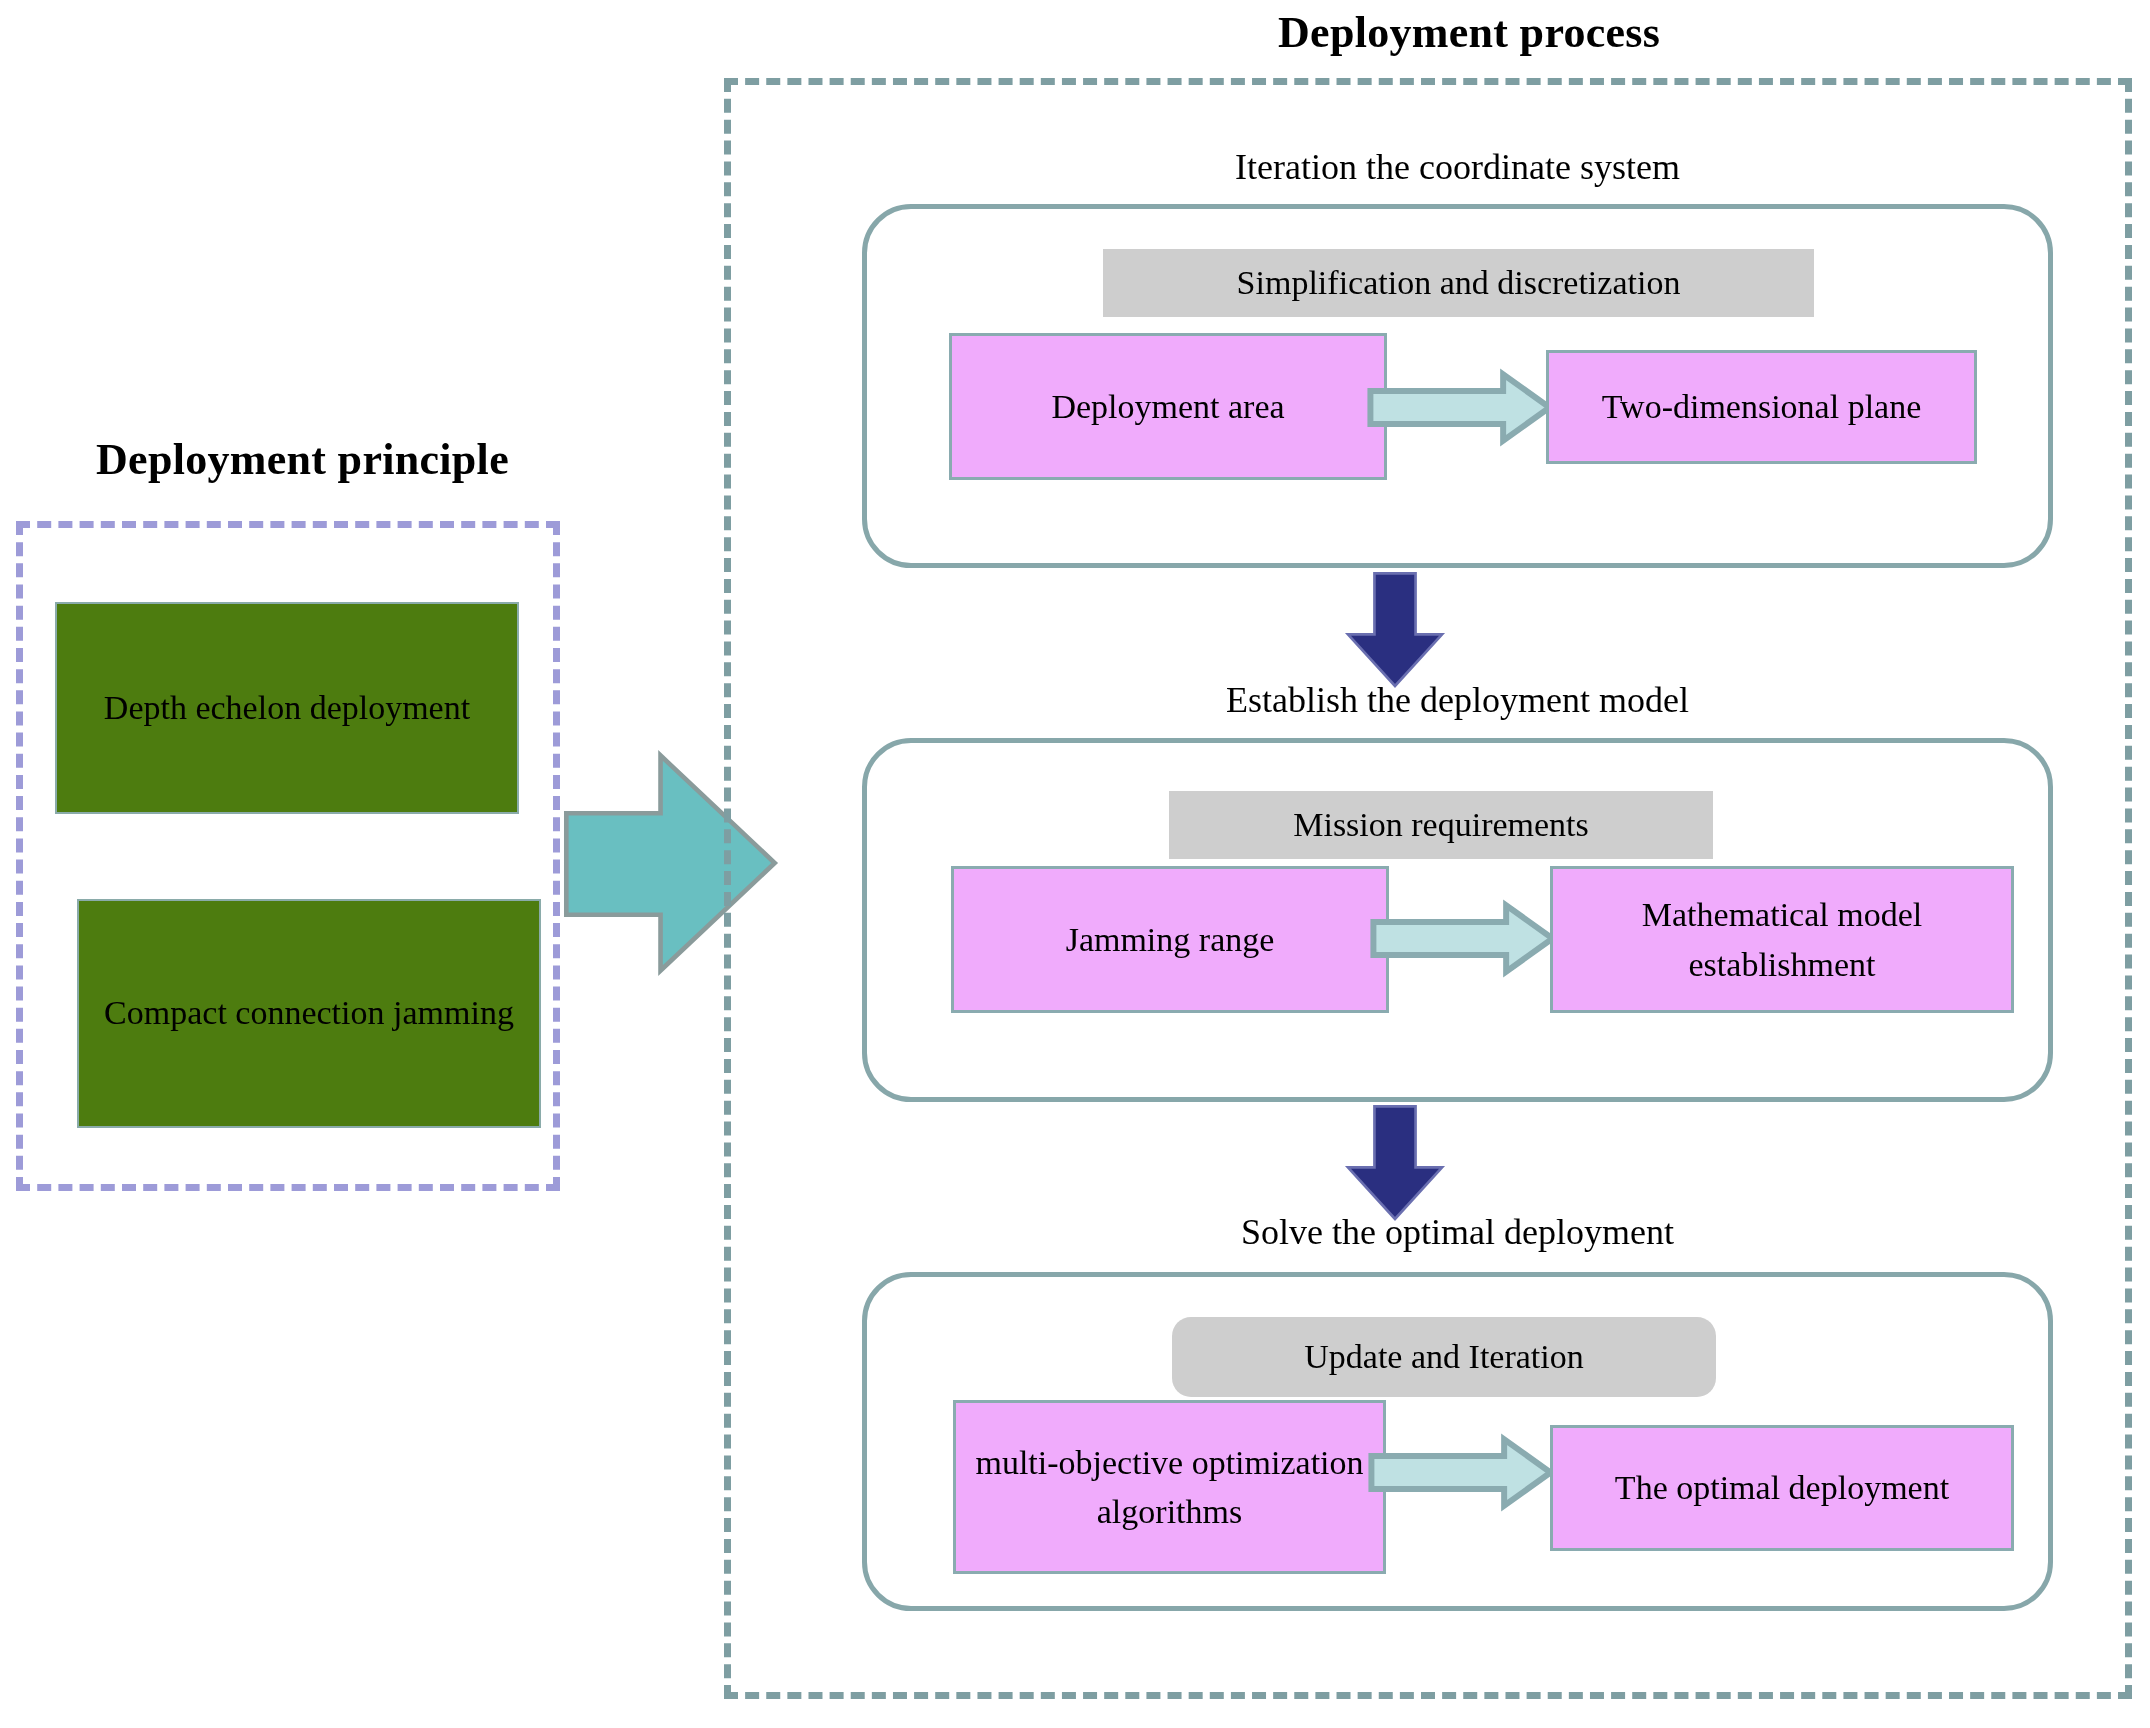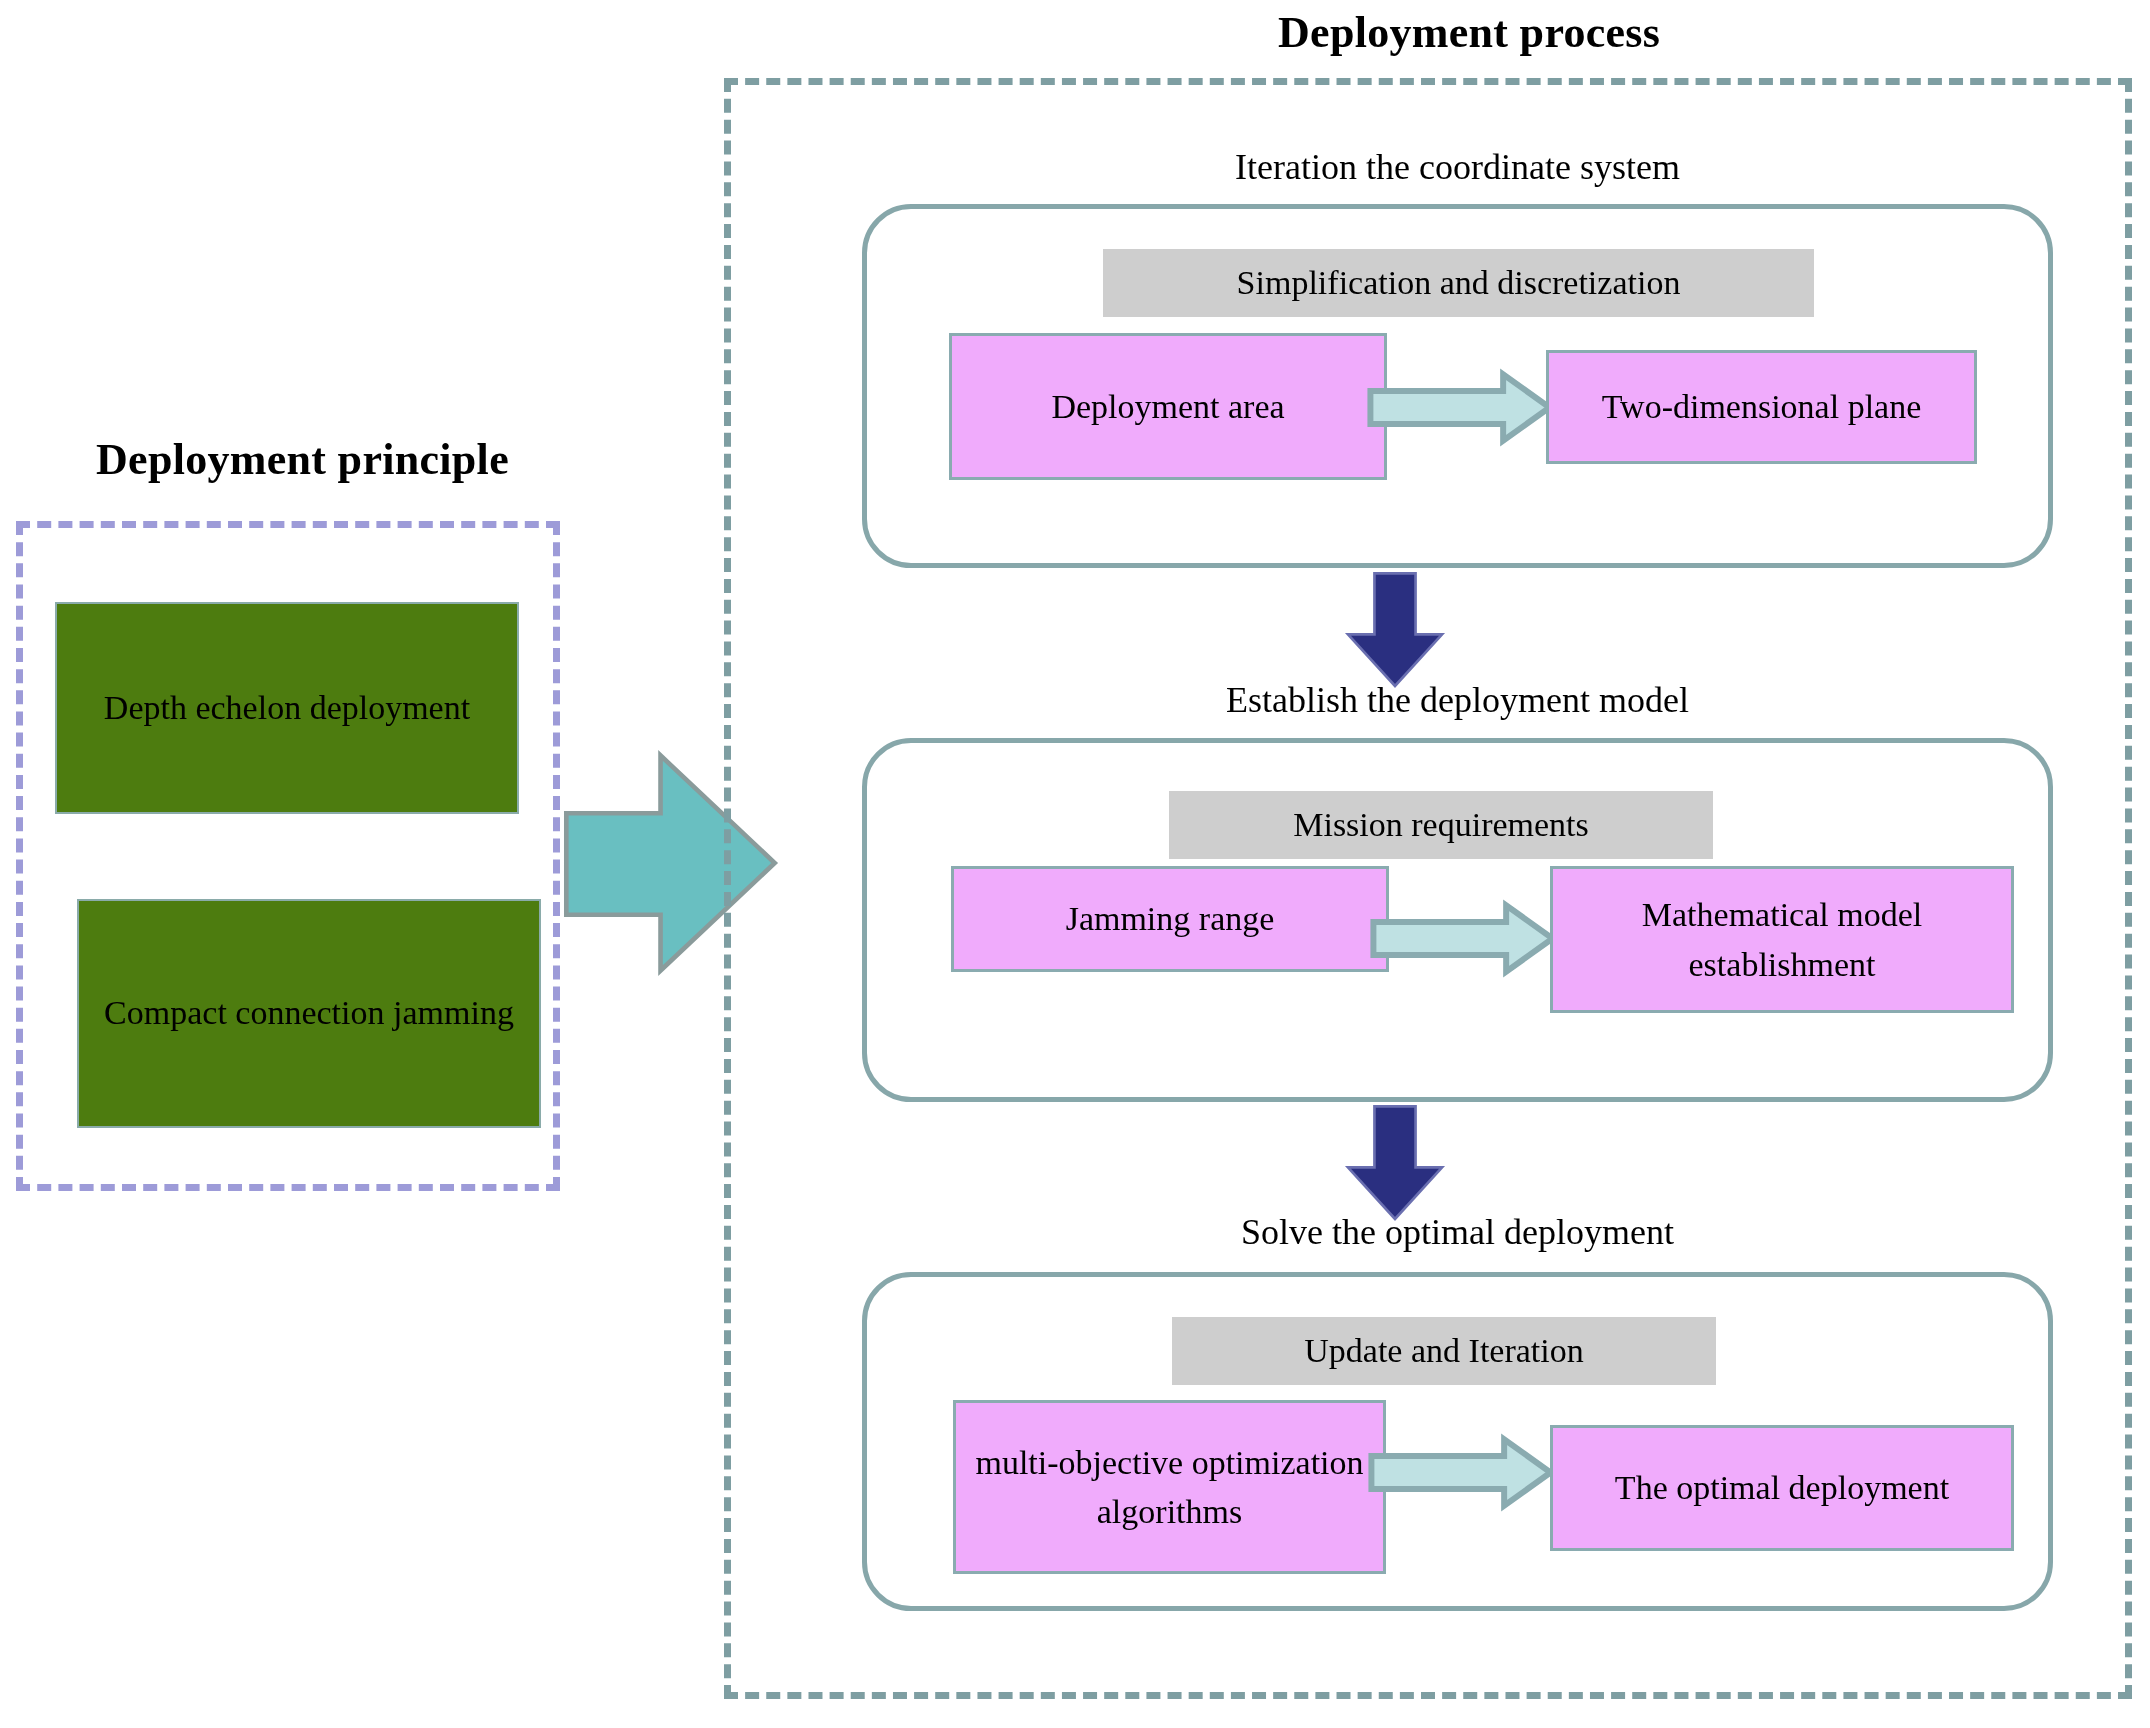--- a/index.html
+++ b/index.html
@@ -164,21 +164,21 @@
   </div>
 
   <div class="abs stage-caption" style="left:862px; top:682px; width:1191px;">Establish the deployment model</div>
 
   <div class="abs stage-container" style="left:862px; top:738px; width:1191px; height:364px;"></div>
 
   <div class="abs gray-band" style="left:1169px; top:783px; width:544px; height:68px;margin-top:8px;">
     <span>Mission requirements</span>
   </div>
 
-  <div class="abs cyan-box" style="left:951px; top:866px; width:438px; height:106px;">
+  <div class="abs cyan-box" style="left:951px; top:866px; width:438px; height:147px;">
     <span>Jamming range</span>
   </div>
 
   <div class="abs" style="left:1370px; top:902px; width:186px; height:73px;">
     <svg class="svg-shape" width="186" height="73" viewBox="0 0 280 110">
       <polygon points="5,30 205,30 205,5 275,55 205,105 205,80 5,80" fill="#bfe1e3" stroke="#8aabb0" stroke-width="9" stroke-linejoin="miter"></polygon>
     </svg>
   </div>
 
   <div class="abs cyan-box" style="left:1550px; top:866px; width:464px; height:147px;">
@@ -188,21 +188,21 @@
   <div class="abs" style="left:1345px; top:1105px; width:100px; height:116px;">
     <svg class="svg-shape" width="100" height="116" viewBox="0 0 150 175">
       <polygon points="44,2 106,2 106,94 146,94 75,172 4,94 44,94" fill="#2a2f80" stroke="#6a6fb0" stroke-width="4" stroke-linejoin="miter"></polygon>
     </svg>
   </div>
 
   <div class="abs stage-caption" style="left:862px; top:1214px; width:1191px;">Solve the optimal deployment</div>
 
   <div class="abs stage-container" style="left:862px; top:1272px; width:1191px; height:339px;"></div>
 
-  <div class="abs gray-band" style="left:1172px; top:1317px; width:544px; height:68px;">
+  <div class="abs gray-band" style="left:1172px; top:1317px; width:544px; height:80px;border-radius:19px;">
     <span>Update and Iteration</span>
   </div>
 
   <div class="abs cyan-box" style="left:953px; top:1400px; width:433px; height:174px;">
     <span>multi-objective optimization algorithms</span>
   </div>
 
   <div class="abs" style="left:1368px; top:1436px; width:186px; height:73px;">
     <svg class="svg-shape" width="186" height="73" viewBox="0 0 280 110">
       <polygon points="5,30 205,30 205,5 275,55 205,105 205,80 5,80" fill="#bfe1e3" stroke="#8aabb0" stroke-width="9" stroke-linejoin="miter"></polygon>

